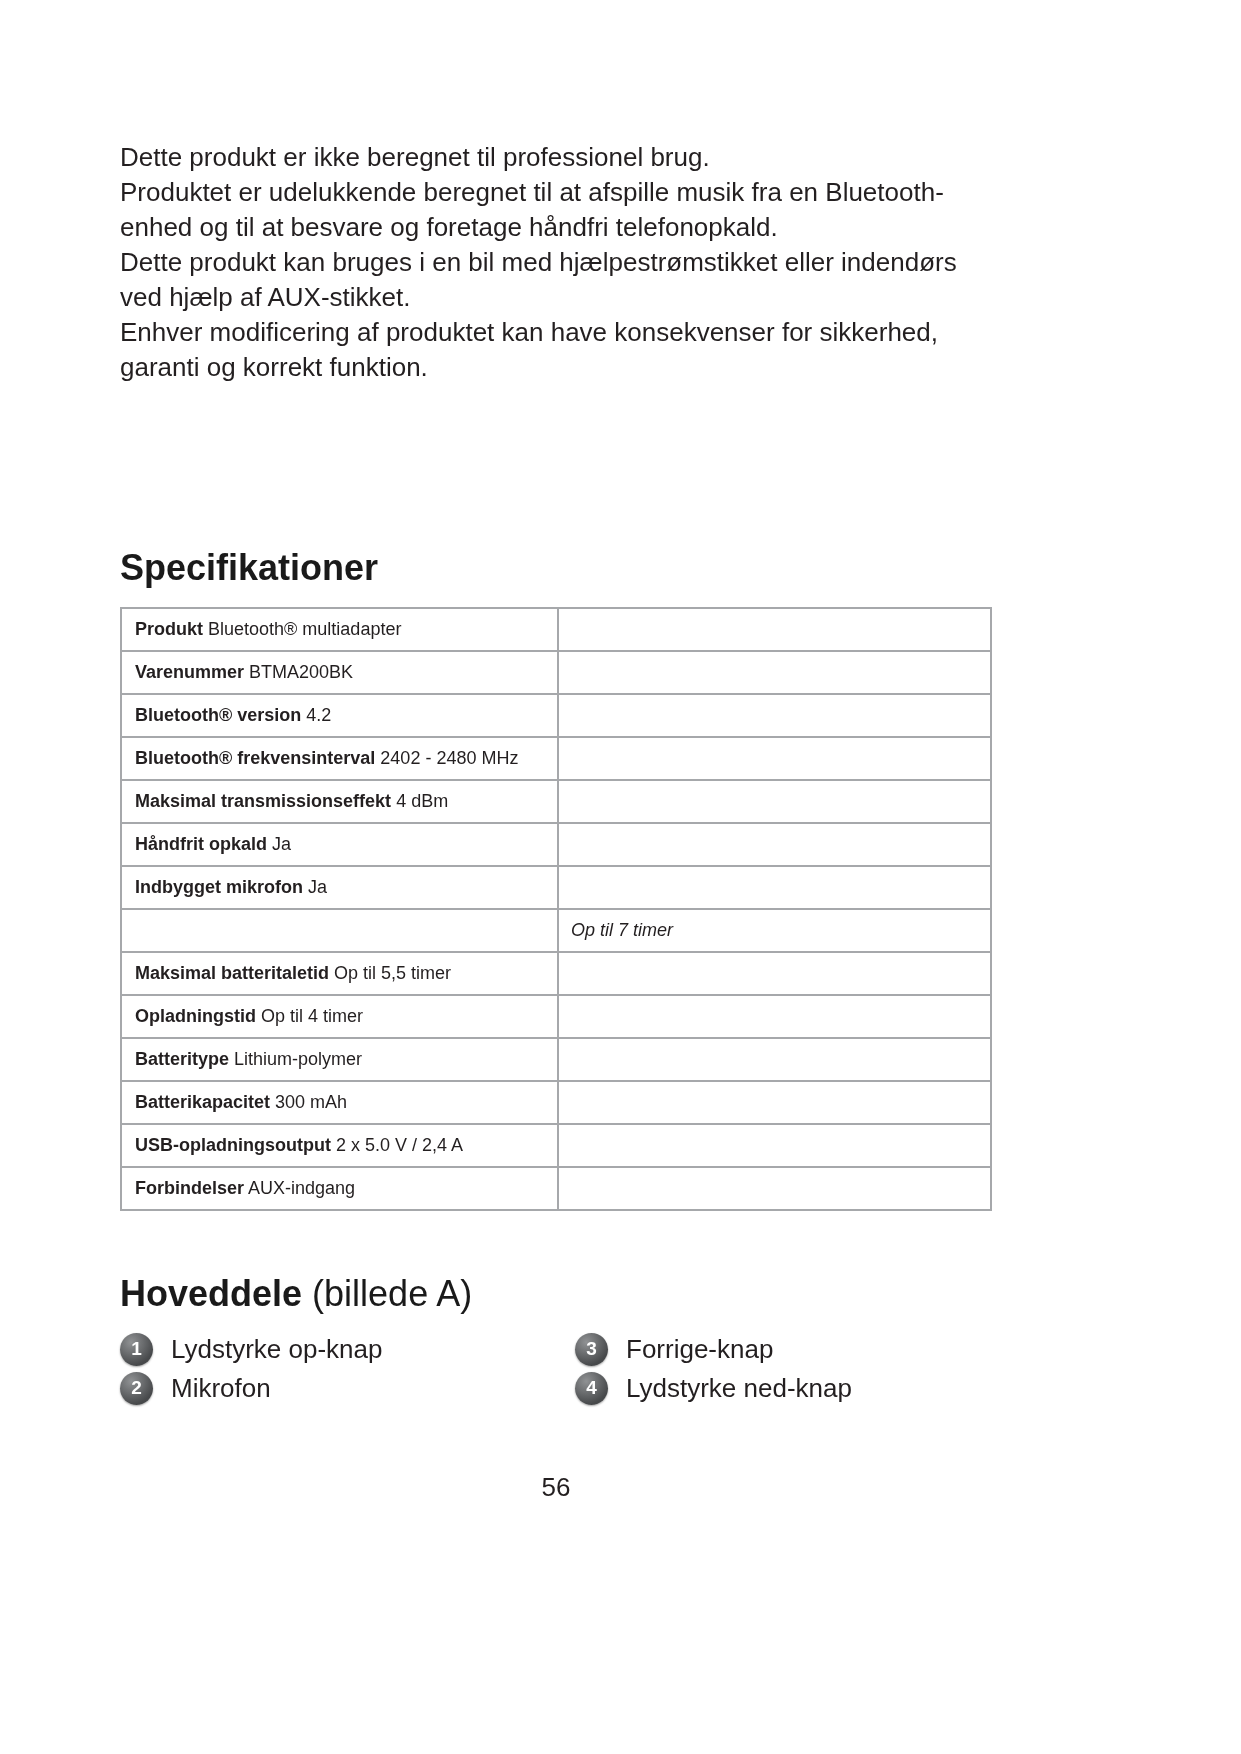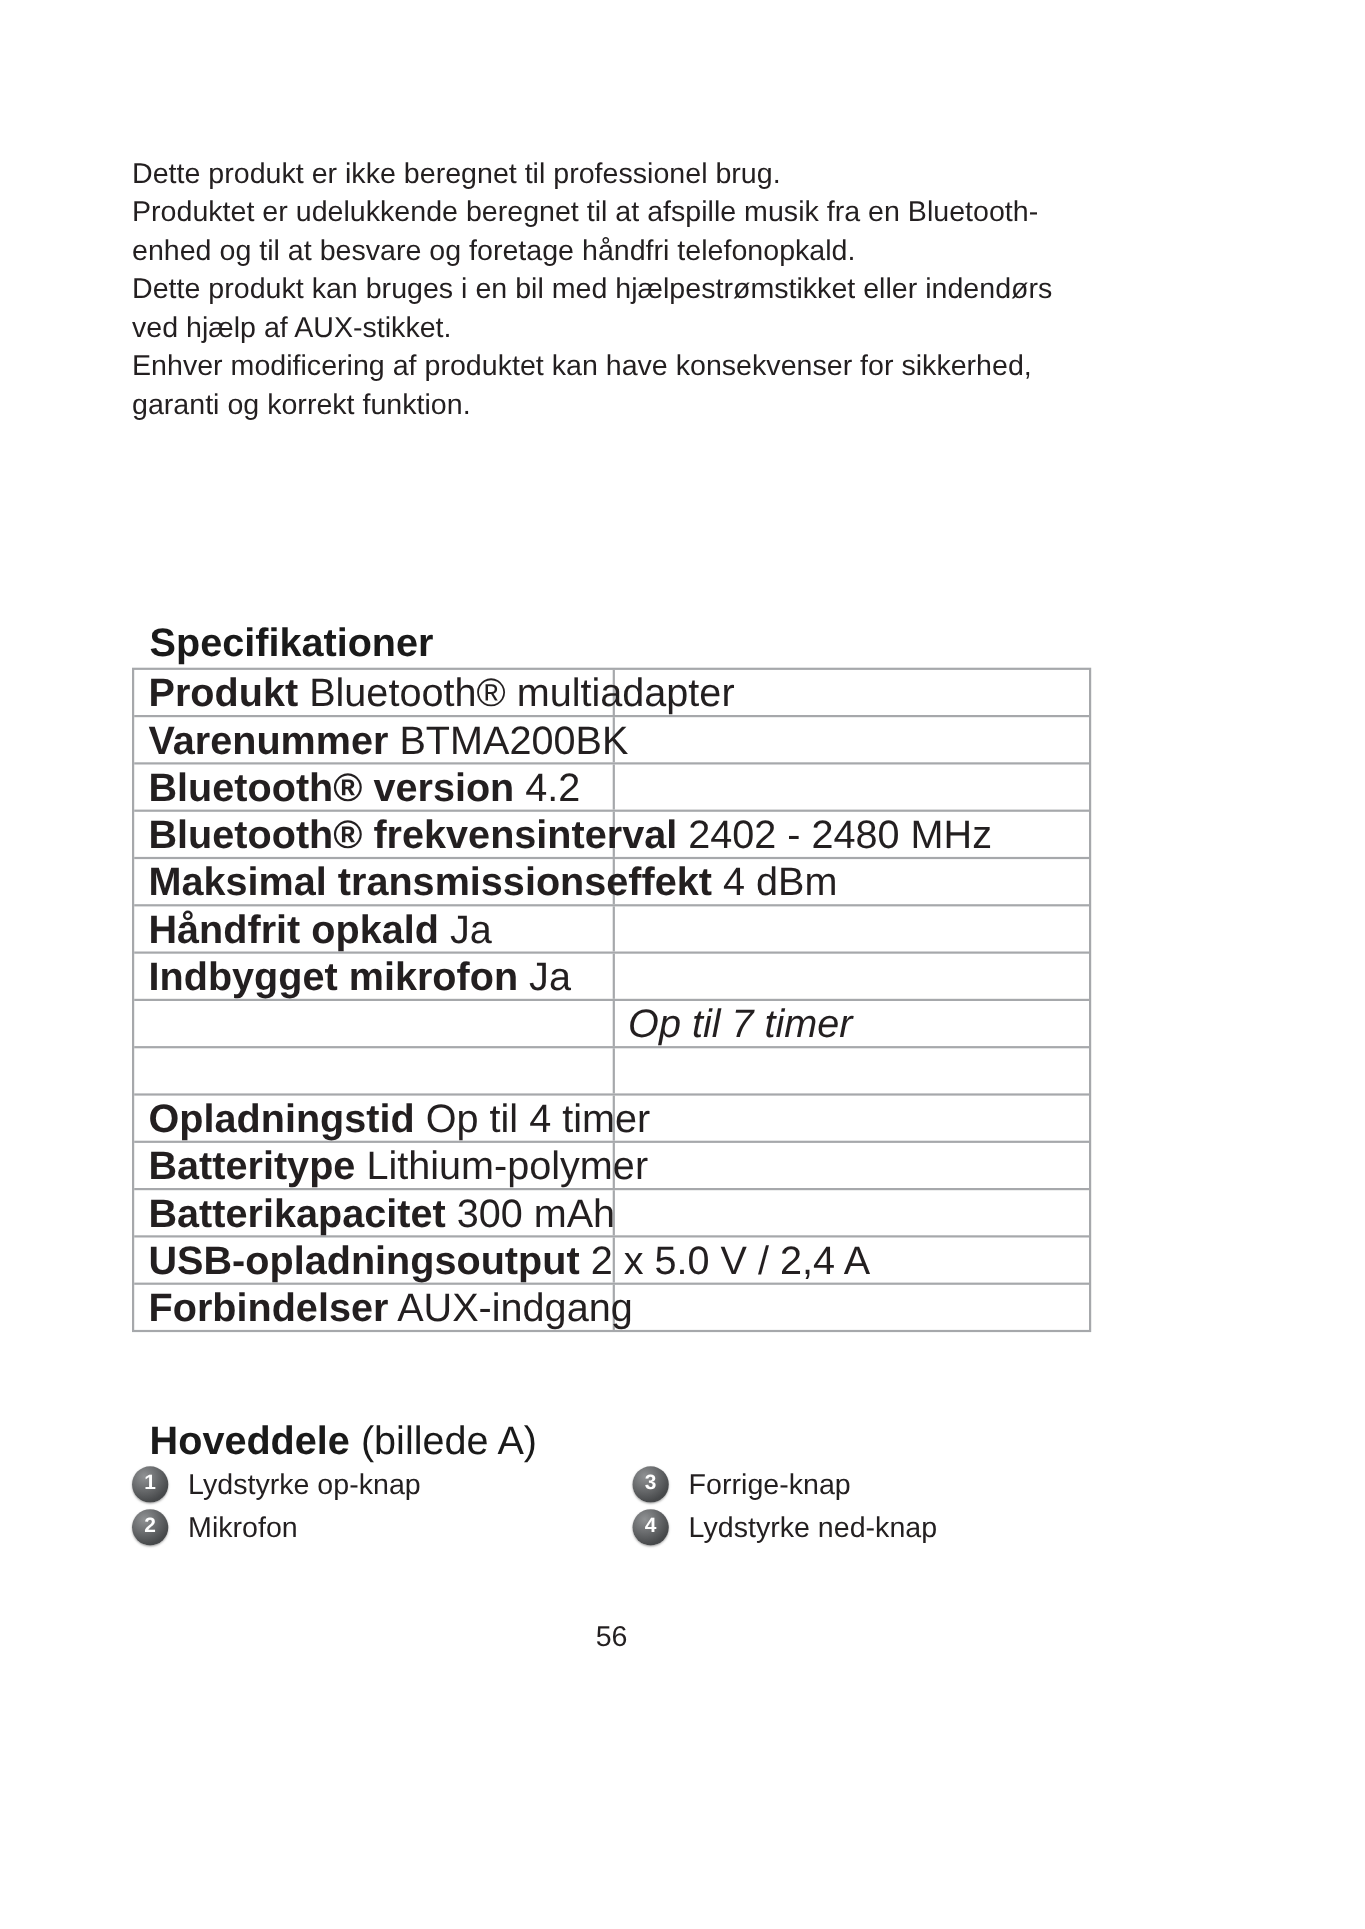--- a/index.html
+++ b/index.html
@@ -21,21 +21,21 @@
     width: 875px;
     font-size: 26px;
     line-height: 35px;
   }
   .intro p { margin: 0; }
 
   
   .section-title {
     position: absolute;
     left: 120px;
-    margin: 16px;
+    margin: 0;
     font-size: 36px;
     line-height: 44px;
     font-weight: bold;
     color: #1a1a1a;
   }
   .title-spec { top: 546px; }
   .title-parts { top: 1272px; text-align: center; }
   .title-parts .regular { font-weight: normal; }
 
   
@@ -43,21 +43,21 @@
     position: absolute;
     left: 120px;
     top: 607px;
     width: 868px;
     border: 2px solid #a6a8ab;
   }
   .spec-row {
     position: relative;
     border-bottom: 2px solid #a6a8ab;
     padding: 5px 0 5px 13px;
-    font-size: 36px;
+    font-size: 18px;
     line-height: 31px;
     min-height: 31px;
   }
   .spec-row:last-child { border-bottom: none; }
   .spec-divider {
     position: absolute;
     left: 435px;
     top: 0;
     bottom: 0;
     width: 2px;
@@ -185,20 +185,21 @@
     <div class="spec-right"></div>
   </div>
 
   <div class="spec-row">
     <div class="spec-divider"></div>
     <div class="spec-right">Op til 7 timer</div>
   </div>
 
   <div class="spec-row">
     <div class="spec-divider"></div>
+    <div class="spec-left"><span class="spec-label">Maksimal batteritaletid</span> <span class="spec-value">Op til 5,5 timer</span></div>
     <div class="spec-right"></div>
   </div>
 
   <div class="spec-row">
     <div class="spec-divider"></div>
     <div class="spec-left"><span class="spec-label">Opladningstid</span> <span class="spec-value">Op til 4 timer</span></div>
     <div class="spec-right"></div>
   </div>
 
   <div class="spec-row">

